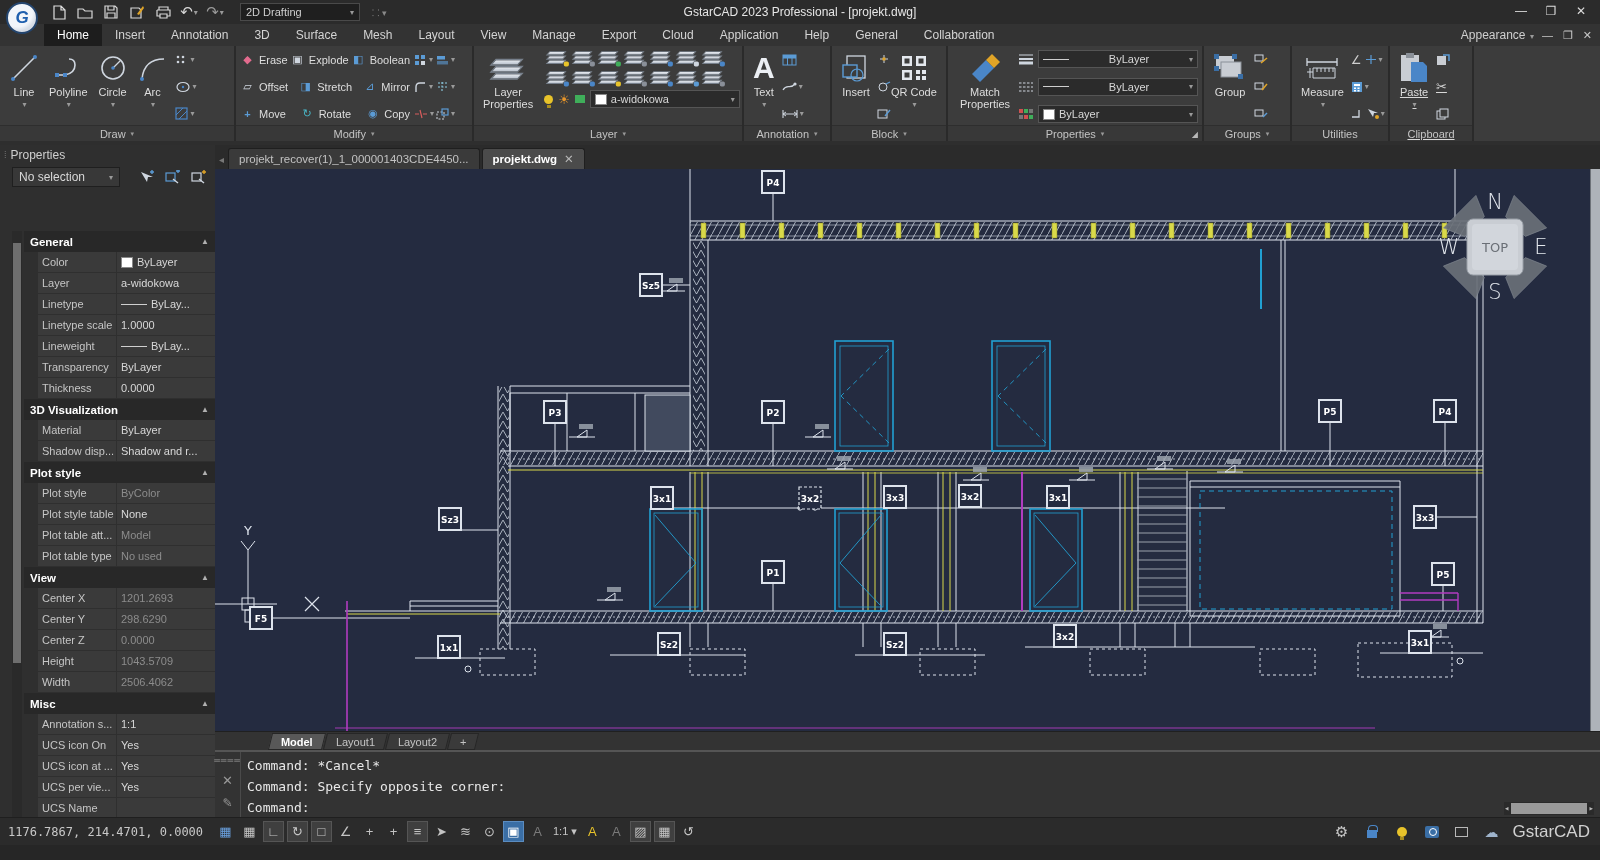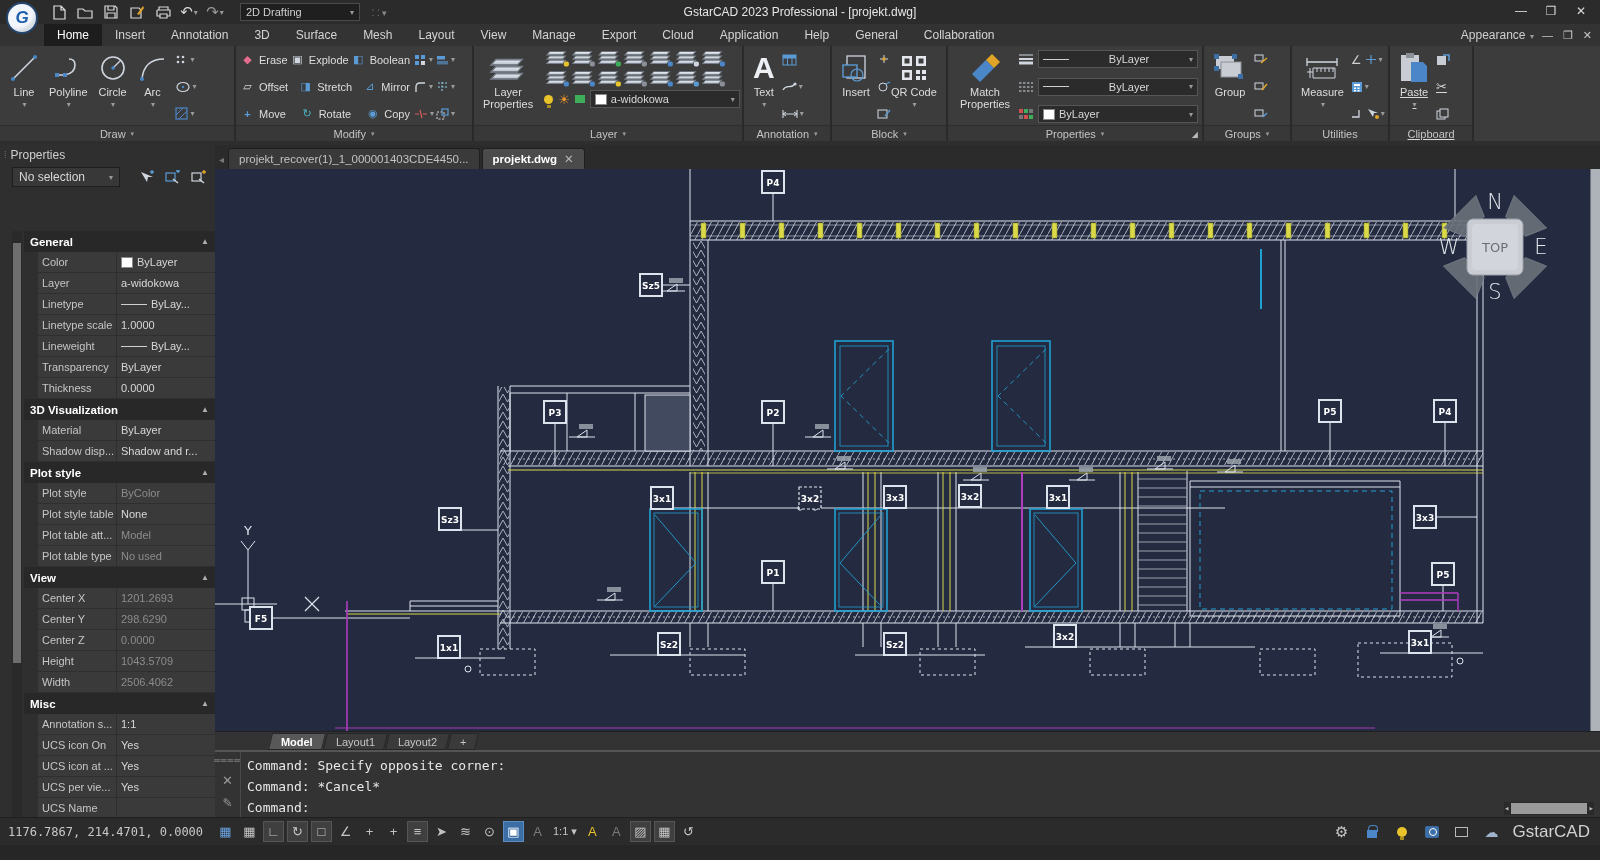--- a/index.html
+++ b/index.html
@@ -1417,22 +1417,22 @@
       </div>
   </div>
 
   <div class="cmdline">
     <div class="cmd-icons">
       <span style="font-size:8px; letter-spacing:1px;">════</span>
       <span style="font-size:13px;">✕</span>
       <span style="font-size:12px;">✎</span>
     </div>
     <div class="cmd-text" id="cmd-lines">
-      <div>Command: Specify opposite corner:</div>
-        <div>Command: *Cancel*</div>
+      <div>Command: *Cancel*</div>
+        <div>Command: Specify opposite corner:</div>
         <div>Command:</div>
         <div class="hscroll">
         <span>◂</span>
           <div class="thumb"></div>
           <span style="margin-left:auto;">▸</span>
       </div>
     </div>
   </div>
 
   <div class="statusbar">

